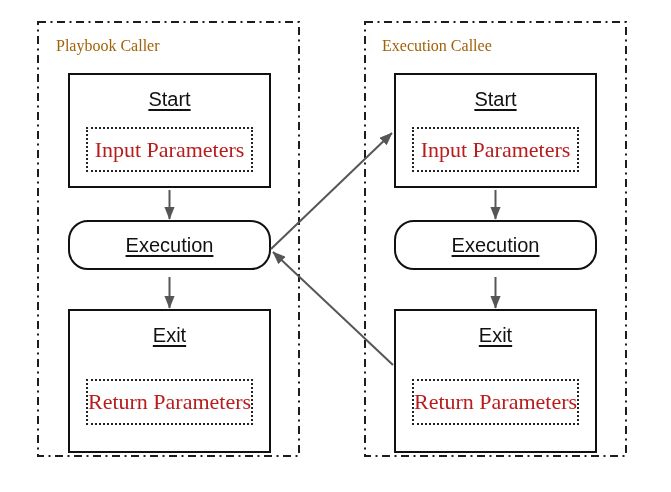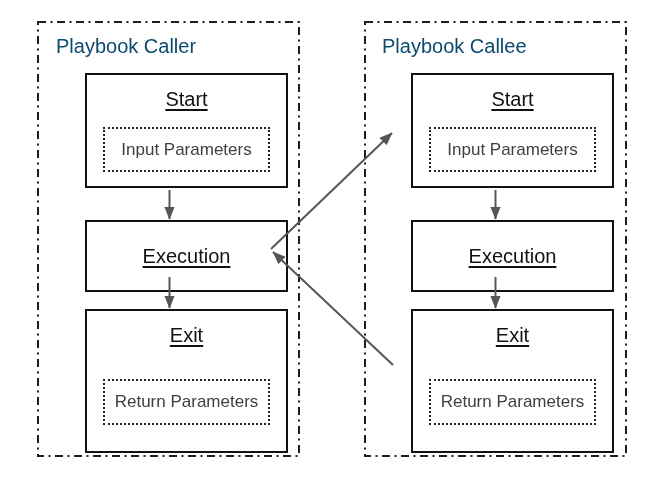--- a/index.html
+++ b/index.html
@@ -18,42 +18,43 @@
   .arrow-layer {
     position: absolute;
     left: 0;
     top: 0;
     z-index: 3;
     pointer-events: none;
   }
   .group-label {
     position: absolute;
     z-index: 2;
-    font-size: 20px;
+    font-size: 16px;
     line-height: 24px;
-    color: #0c4a6e;
+    color: #a16207;
     white-space: nowrap;
+    font-family: Liberation Serif, serif;
   }
   .node {
     position: absolute;
     z-index: 2;
     width: 203px;
     border: 2px solid #111111;
     background: #ffffff;
     box-sizing: border-box;
     text-align: center;
-    margin-left: 17px;
   }
   .node-tall { height: 115px; }
   .node-exit { height: 144px; }
   .node-mid {
-    height: 72px;
+    height: 50px;
     display: flex;
     align-items: center;
     justify-content: center;
+    border-radius: 20px;
   }
   .node-title {
     display: inline-block;
     font-size: 20px;
     line-height: 24px;
     color: #111111;
     text-decoration: underline;
     text-decoration-thickness: 2px;
     text-underline-offset: 3px;
     margin-top: 12px;
@@ -67,24 +68,25 @@
     width: 167px;
     height: 45px;
     border: 2px dotted #222222;
     box-sizing: border-box;
     display: flex;
     align-items: center;
     justify-content: center;
   }
   .node-exit .param-box { top: 68px; height: 46px; }
   .param-label {
-    font-size: 17px;
+    font-size: 22px;
     line-height: 20px;
-    color: #404040;
+    color: #b91c1c;
     white-space: nowrap;
+    font-family: Liberation Serif, serif;
   }
 </style>
 </head>
 <body>
 
 <div class="canvas">
 
   <svg class="arrow-layer" width="671" height="492" viewBox="0 0 671 492">
     <defs>
       <marker id="arrowhead" viewBox="0 0 10 8" refX="9.5" refY="4" markerWidth="6.5" markerHeight="5.2" orient="auto-start-reverse">
@@ -118,21 +120,21 @@
     <span class="node-title">Execution</span>
   </div>
 
   <div class="node node-exit" style="left:68px; top:309px;">
     <span class="node-title">Exit</span>
     <div class="param-box">
       <span class="param-label">Return Parameters</span>
     </div>
   </div>
 
-  <div class="group-label" style="left:382px; top:34px;">Playbook Callee</div>
+  <div class="group-label" style="left:382px; top:34px;">Execution Callee</div>
 
   <div class="node node-tall" style="left:394px; top:73px;">
     <span class="node-title">Start</span>
     <div class="param-box">
       <span class="param-label">Input Parameters</span>
     </div>
   </div>
 
   <div class="node node-mid" style="left:394px; top:220px;">
     <span class="node-title">Execution</span>

